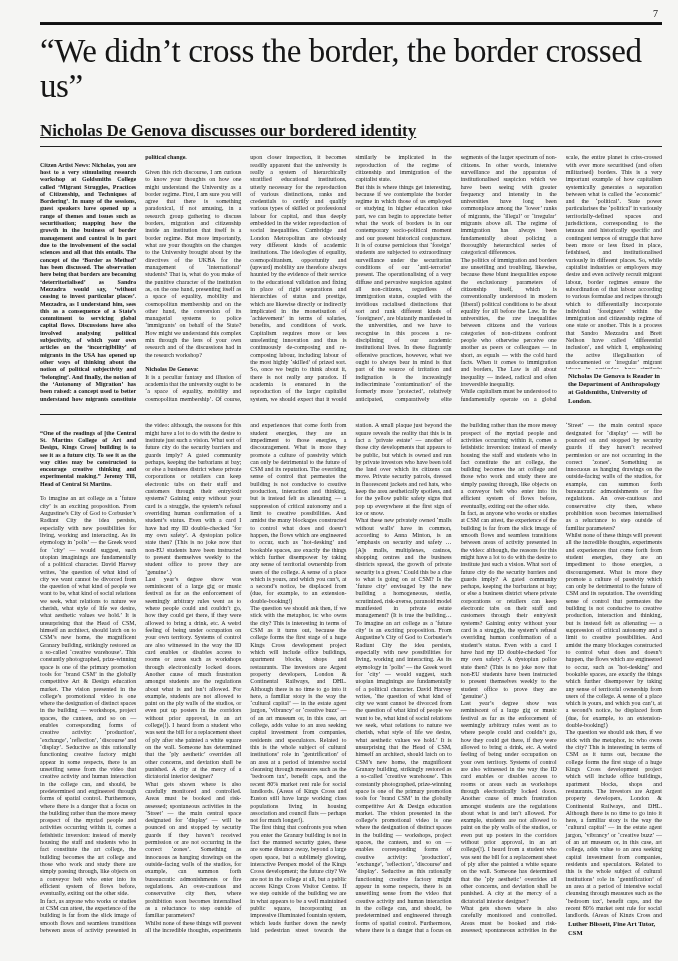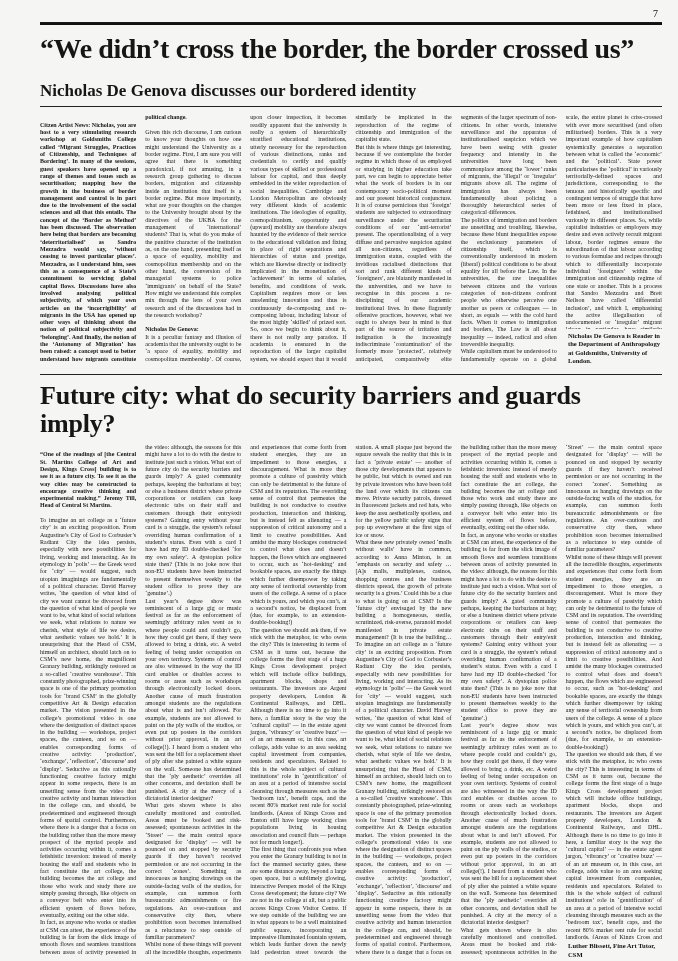--- a/index.html
+++ b/index.html
@@ -15,22 +15,22 @@
     padding:6px 16px 0 40px;
   }
   .pageno { text-align:right; font-size:10px; padding:2px 4px 3px 0; }
   .rule-thin { border-top:1px solid #1b1b1b; }
   .section-label {
     font-family:"Liberation Sans","DejaVu Sans",sans-serif;
     font-weight:bold; font-size:14px; letter-spacing:1px;
     padding:4px 0 3px 8px;
   }
   .rule-thick { border-top:2px solid #111; }
-  .headline1 { font-size:28px; font-weight:bold; letter-spacing:-0.4px; margin:9px 0 18px; line-height:1.05; }
-  .subhead  { font-size:17px; font-weight:bold; margin:16px 0 5px; }
+  .headline1 { font-size:33px; font-weight:normal; letter-spacing:-0.4px; margin:9px 0 18px; line-height:1.05; }
+  .subhead  { font-size:17px; font-weight:bold; margin:16px 0 5px;text-decoration:underline; }
   .article-rule { border-top:1px solid #222; margin:2px 0 7px; }
   .colwrap { position:relative; }
   .colbody {
     column-count:6; column-gap:9px; column-fill:auto;
     overflow:hidden;
     font-size:6px; line-height:1.22;
     text-align:justify;
     white-space:pre-line;
   }
   .body1 { height:252px; }
@@ -77,21 +77,20 @@
 I myself make no pretense of being an ‘expert’ on British immigration law or policy, and as you know, the UK Border Agency itself has been very recently dissolved, so I cannot comment very directly or specifically on the precise practices of the border regime here in the UK, which in any case are in flux, even as I respond to this question. What we can say with assurance, nonetheless, is that the extension of border policing and immigration monitoring into a diverse spectrum of ostensibly non-governmental settings — increasingly carried out by non-state functionaries employed to conduct the routine bureaucratic operations of various sorts of institutions — signals that The Border is no longer exclusively located at the territorial borders of the state (the geographical perimeters), nor even at the countless checkpoints in airports and other ‘ports of entry’ where large block lettering trumpets to the masses of bedraggled travellers their presence at the ‘UK Border’. No. The Border is increasingly everywhere, and may be activated in a proliferating cascade of seemingly mundane circumstances.
 This helps us to understand that we all have what I have taken to calling bordered identities — citizens, tourists, travelers, migrants, and refugees, alike. As the Chicano (Mexican American) liberation struggles in the United States have long proclaimed: We didn’t cross the border; the border crossed us.</span>
       </div>
       <div class="credit">Nicholas De Genova is Reader in the Department of Anthropology at Goldsmiths, University of London.</div>
     </div>
   </article>
 
   <div class="article-rule" style="margin-top:8px;"></div>
 
   <article>
-    <h1 class="headline2">Future city: what do security barriers and guards imply?</h1>
     <div class="colwrap">
       <div class="colbody body2">
         <span class="b">“One of the readings of [the Central St. Martins College of Art and Design, Kings Cross] building is to see it as a future city. To see it as the way cities may be constructed to encourage creative thinking and experimental making.” Jeremy Till, Head of Central St Martins.
 </span>
         <span>To imagine an art college as a ‘future city’ is an exciting proposition. From Augustine’s City of God to Corbusier’s Radiant City the idea persists, especially with new possibilities for living, working and interacting. As its etymology in ‘polis’ — the Greek word for ‘city’ — would suggest, such utopian imaginings are fundamentally of a political character. David Harvey writes, ‘the question of what kind of city we want cannot be divorced from the question of what kind of people we want to be, what kind of social relations we seek, what relations to nature we cherish, what style of life we desire, what aesthetic values we hold.’ It is unsurprising that the Head of CSM, himself an architect, should latch on to CSM’s new home, the magnificent Granary building, strikingly restored as a so-called ‘creative warehouse’. This constantly photographed, prize-winning space is one of the primary promotion tools for ‘brand CSM’ in the globally competitive Art &amp; Design education market. The vision presented in the college’s promotional video is one where the designation of distinct spaces in the building — workshops, project spaces, the canteen, and so on — enables corresponding forms of creative activity: ‘production’, ‘exchange’, ‘reflection’, ‘discourse’ and ‘display’. Seductive as this rationally functioning creative factory might appear in some respects, there is an unsettling sense from the video that creative activity and human interaction in the college can, and should, be predetermined and engineered through forms of spatial control. Furthermore, where there is a danger that a focus on the building rather than the more messy prospect of the myriad people and activities occurring within it, comes a fetishistic inversion: instead of merely housing the staff and students who in fact constitute the art college, the building becomes the art college and those who work and study there are simply passing through, like objects on a conveyor belt who enter into its efficient system of flows before, eventually, exiting out the other side.
 In fact, as anyone who works or studies at CSM can attest, the experience of the building is far from the slick image of smooth flows and seamless transitions between areas of activity presented in the video: although, the reasons for this might have a lot to do with the desire to institute just such a vision. What sort of future city do the security barriers and guards imply? A gated community perhaps, keeping the barbarians at bay; or else a business district where private corporations or retailers can keep electronic tabs on their staff and customers through their entry/exit systems? Gaining entry without your card is a struggle, the system’s refusal overriding human confirmation of a student’s status. Even with a card I have had my ID double-checked ‘for my own safety’. A dystopian police state then? (This is no joke now that non-EU students have been instructed to present themselves weekly to the student office to prove they are ‘genuine’.)
 Last year’s degree show was reminiscent of a large gig or music festival as far as the enforcement of seemingly arbitrary rules went as to where people could and couldn’t go, how they could get there, if they were allowed to bring a drink, etc. A weird feeling of being under occupation on your own territory. Systems of control are also witnessed in the way the ID card enables or disables access to rooms or areas such as workshops through electronically locked doors. Another cause of much frustration amongst students are the regulations about what is and isn’t allowed. For example, students are not allowed to paint on the ply walls of the studios, or even put up posters in the corridors without prior approval, in an art college(!). I heard from a student who was sent the bill for a replacement sheet of ply after she painted a white square on the wall. Someone has determined that the ‘ply aesthetic’ overrides all other concerns, and deviation shall be punished. A city at the mercy of a dictatorial interior designer?
 What gets shown where is also carefully monitored and controlled. Areas must be booked and risk-assessed; spontaneous activities in the ‘Street’ — the main central space designated for ‘display’ — will be pounced on and stopped by security guards if they haven’t received permission or are not occurring in the correct ‘zones’. Something as innocuous as hanging drawings on the outside-facing walls of the studios, for example, can summon forth bureaucratic admonishments or fire regulations. An over-cautious and conservative city then, where prohibition soon becomes internalised as a reluctance to step outside of familiar parameters?
 Whilst none of these things will prevent all the incredible thoughts, experiments and experiences that come forth from student energies, they are an impediment to those energies, a discouragement. What is more they promote a culture of passivity which can only be detrimental to the future of CSM and its reputation. The overriding sense of control that permeates the building is not conducive to creative production, interaction and thinking, but is instead felt as alienating — a suppression of critical autonomy and a limit to creative possibilities. And amidst the many blockages constructed to control what does and doesn’t happen, the flows which are engineered to occur, such as ‘hot-desking’ and bookable spaces, are exactly the things which further disempower by taking any sense of territorial ownership from users of the college. A sense of a place which is yours, and which you can’t, at a second’s notice, be displaced from (due, for example, to an extension-double-booking!)
 The question we should ask then, if we stick with the metaphor, is: who owns the city? This is interesting in terms of CSM as it turns out, because the college forms the first stage of a huge Kings Cross development project which will include office buildings, apartment blocks, shops and restaurants. The investors are Argent property developers, London &amp; Continental Railways, and DHL. Although there is no time to go into it here, a familiar story is the way the ‘cultural capital’ — in the estate agent jargon, ‘vibrancy’ or ‘creative buzz’ — of an art museum or, in this case, art college, adds value to an area seeking capital investment from companies, residents and speculators. Related to this is the whole subject of cultural institutions’ role in ‘gentrification’ of an area at a period of intensive social cleansing through measures such as the ‘bedroom tax’, benefit caps, and the recent 80% market rent rule for social landlords. (Areas of Kings Cross and Euston still have large working class populations living in housing association and council flats — perhaps not for much longer!).

